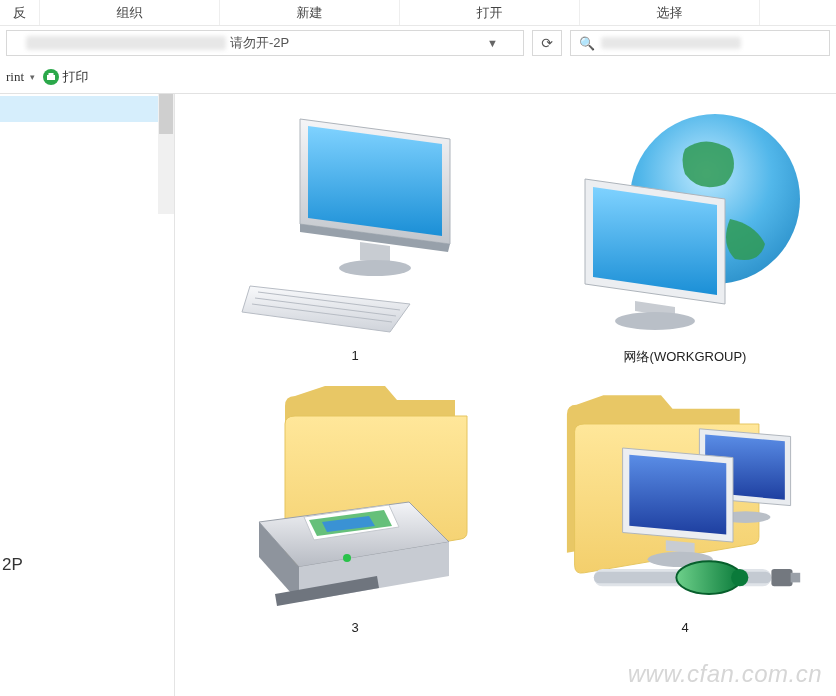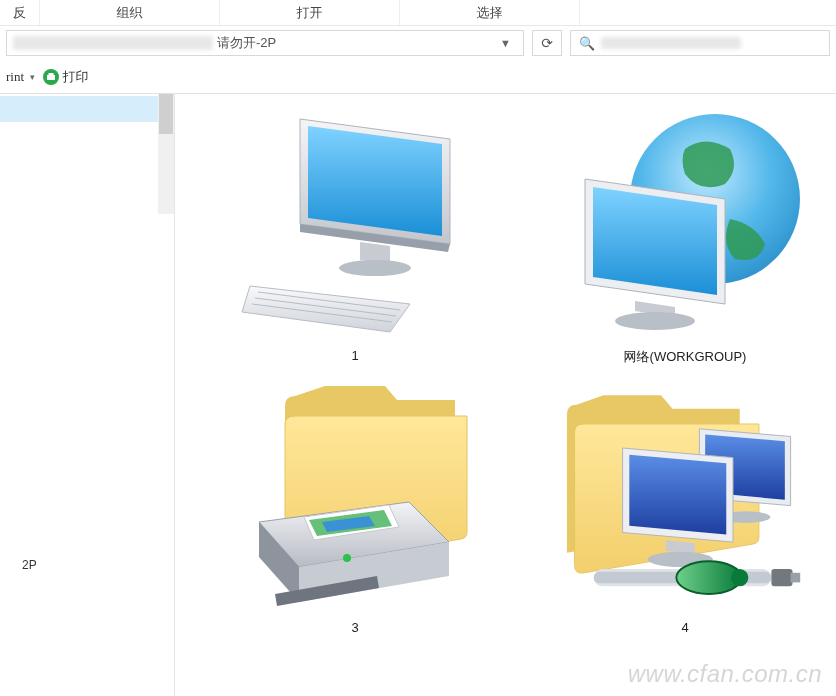--- a/index.html
+++ b/index.html
@@ -39,21 +39,21 @@
     gap: 8px;
     padding: 0 6px;
     background: #fff;
   }
   .addr-input {
     flex: 1;
     height: 26px;
     border: 1px solid #d8d8d8;
     display: flex;
     align-items: center;
-    padding: 0 6px;
+    padding: 0 19px;
     font-size: 13px;
     color: #555;
     background: #fff;
     position: relative;
   }
   .addr-blur { width: 200px; height: 14px; background:#e7e7e7; filter: blur(2px); border-radius:3px; }
   .addr-text { margin-left: 4px; white-space: nowrap; }
   .addr-drop {
     margin-left: auto;
     font-size: 11px;
@@ -114,22 +114,22 @@
     position:absolute; right:0; top:0; width:16px; height:120px;
     background:#f0f0f0;
   }
   .sidebar-scroll-thumb{
     position:absolute; top:0; width:14px; height:40px; left:1px;
     background:#cfcfcf;
   }
   .sidebar-row {
     height: 26px;
     display:flex; align-items:center;
-    padding-left: 22px;
-    font-size:12px;
+    padding-left: 2px;
+    font-size:17px;
   }
   .sidebar-row.sel { background:#d6eefc; }
 
   .items-pane {
     flex:1;
     position:relative;
     overflow:hidden;
     background:#fff;
   }
   .items-grid{
@@ -161,20 +161,21 @@
     color:#d6d6d6; font-size:24px; font-style:italic;
     letter-spacing:.5px; pointer-events:none;
   }
 </style>
 </head>
 <body>
 
 <div class="ribbon-tabs">
   <div class="ribbon-tab">反</div>
   <div class="ribbon-tab">组织</div>
+  <div class="ribbon-tab">新建</div>
   <div class="ribbon-tab">打开</div>
   <div class="ribbon-tab">选择</div>
 </div>
 
 <div class="addr-row">
   <div class="addr-input">
     <div class="addr-blur"></div>
     <span class="addr-text">请勿开-2P</span>
     <span class="addr-drop">▼</span>
   </div>

